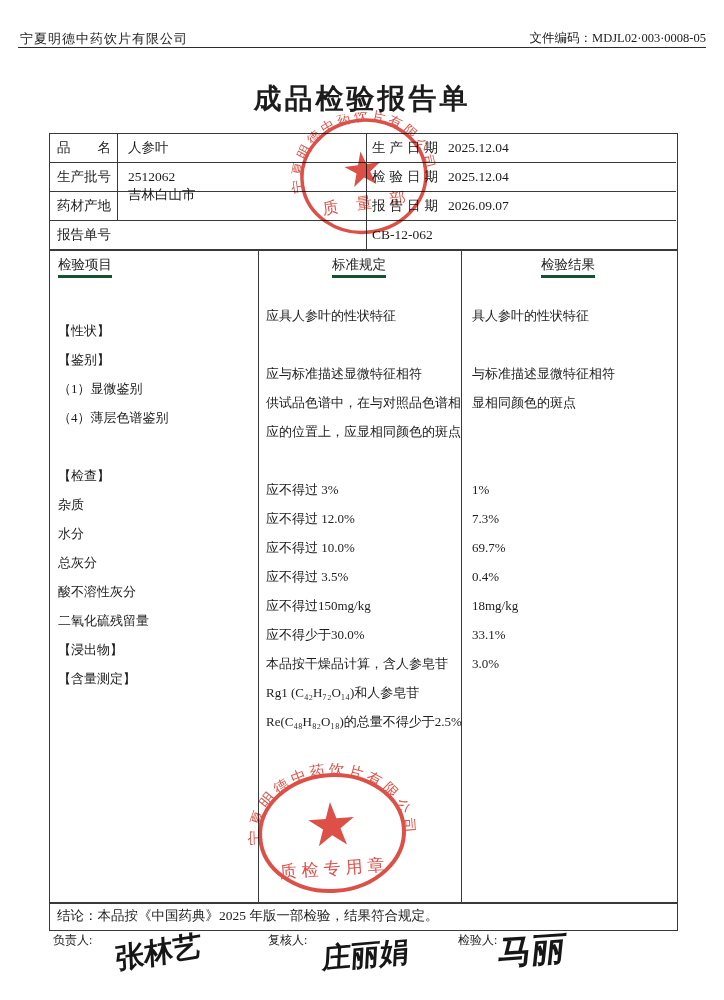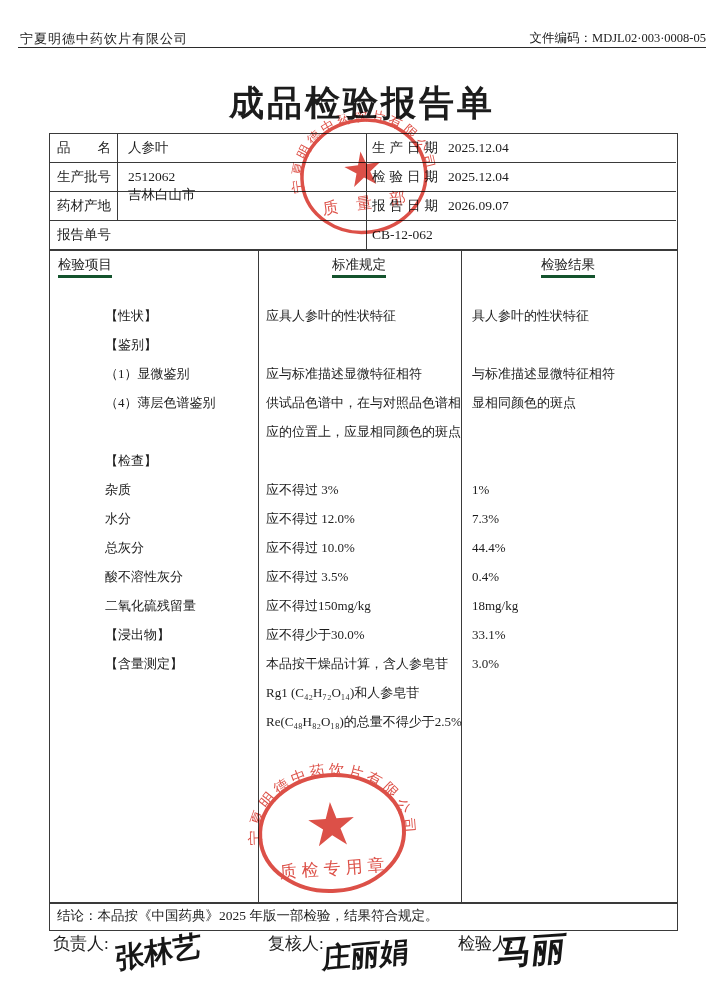--- a/index.html
+++ b/index.html
@@ -6,34 +6,34 @@
   .page{
     position:relative;width:724px;height:1000px;background:#ffffff;
     font-family:"Liberation Serif","DejaVu Serif",serif;color:#1c1c1c;
     overflow:hidden;margin:0 auto;
   }
   .abs{position:absolute;}
   
   .company{left:20px;top:30px;font-size:13px;letter-spacing:1px;}
   .doccode{right:18px;top:30px;font-size:12.5px;}
   .headrule{left:18px;right:18px;top:47px;height:0;border-top:1.5px solid #2b2b2b;}
-  .title{left:0;right:0;top:80px;text-align:center;font-size:35px;font-weight:bold;letter-spacing:3px;}
+  .title{left:0;right:0;top:80px;text-align:center;font-size:28px;font-weight:bold;letter-spacing:3px;}
   
   .hline{height:0;border-top:1px solid #3a3a3a;}
   .vline{width:0;border-left:1px solid #3a3a3a;}
   .box{border:1.5px solid #3a3a3a;}
   
   .cellt{font-size:13.5px;line-height:29px;height:29px;white-space:nowrap;}
   .rlabel{letter-spacing:4px;}
   
   .mhead{font-size:13.5px;border-bottom:3px solid #14532d;padding-bottom:1px;white-space:nowrap;}
   .bcol .bline{height:29px;line-height:29px;font-size:13px;white-space:nowrap;overflow:visible;}
   
   .conc{font-size:13.5px;line-height:27px;white-space:nowrap;}
-  .flabel{font-size:17px;white-space:nowrap;}
+  .flabel{font-size:12px;white-space:nowrap;}
   .sig{font-size:29px;color:#161616;font-weight:600;white-space:nowrap;
        font-family:"Liberation Serif","DejaVu Serif",serif;}
   
   .stamp{pointer-events:none;mix-blend-mode:multiply;opacity:.88;}
 </style>
 </head>
 <body>
 
 <div class="page">
 
@@ -68,21 +68,21 @@
   <div class="abs cellt" style="left:372px;top:220px;">CB-12-062</div>
 
   <div class="abs box" style="left:49px;top:249px;width:627px;height:653px;"></div>
   <div class="abs vline" style="left:258px;top:249px;height:653px;"></div>
   <div class="abs vline" style="left:461px;top:249px;height:653px;"></div>
 
   <div class="abs mhead" style="left:58px;top:256px;">检验项目</div>
   <div class="abs mhead" style="left:332px;top:256px;">标准规定</div>
   <div class="abs mhead" style="left:541px;top:256px;">检验结果</div>
 
-  <div class="abs bcol" style="left:58px;top:301px;width:195px;margin-left:47px;">
+  <div class="abs bcol" style="left:58px;top:316px;width:195px;">
       <div class="bline">【性状】</div>
       <div class="bline">【鉴别】</div>
       <div class="bline">（1）显微鉴别</div>
       <div class="bline">（4）薄层色谱鉴别</div>
       <div class="bline">&nbsp;</div>
       <div class="bline">【检查】</div>
       <div class="bline">杂质</div>
       <div class="bline">水分</div>
       <div class="bline">总灰分</div>
       <div class="bline">酸不溶性灰分</div>
@@ -111,21 +111,21 @@
     </div>
   <div class="abs bcol" style="left:472px;top:301px;width:200px;">
       <div class="bline">具人参叶的性状特征</div>
       <div class="bline">&nbsp;</div>
       <div class="bline">与标准描述显微特征相符</div>
       <div class="bline">显相同颜色的斑点</div>
       <div class="bline">&nbsp;</div>
       <div class="bline">&nbsp;</div>
       <div class="bline">1%</div>
       <div class="bline">7.3%</div>
-      <div class="bline">44.4%</div>
+      <div class="bline">69.7%</div>
       <div class="bline">0.4%</div>
       <div class="bline">18mg/kg</div>
       <div class="bline">33.1%</div>
       <div class="bline">3.0%</div>
       <div class="bline">&nbsp;</div>
       <div class="bline">&nbsp;</div>
     </div>
 
   <div class="abs box" style="left:49px;top:902px;width:627px;height:27px;"></div>
   <div class="abs conc" style="left:57px;top:902px;">结论：本品按《中国药典》2025 年版一部检验，结果符合规定。</div>

